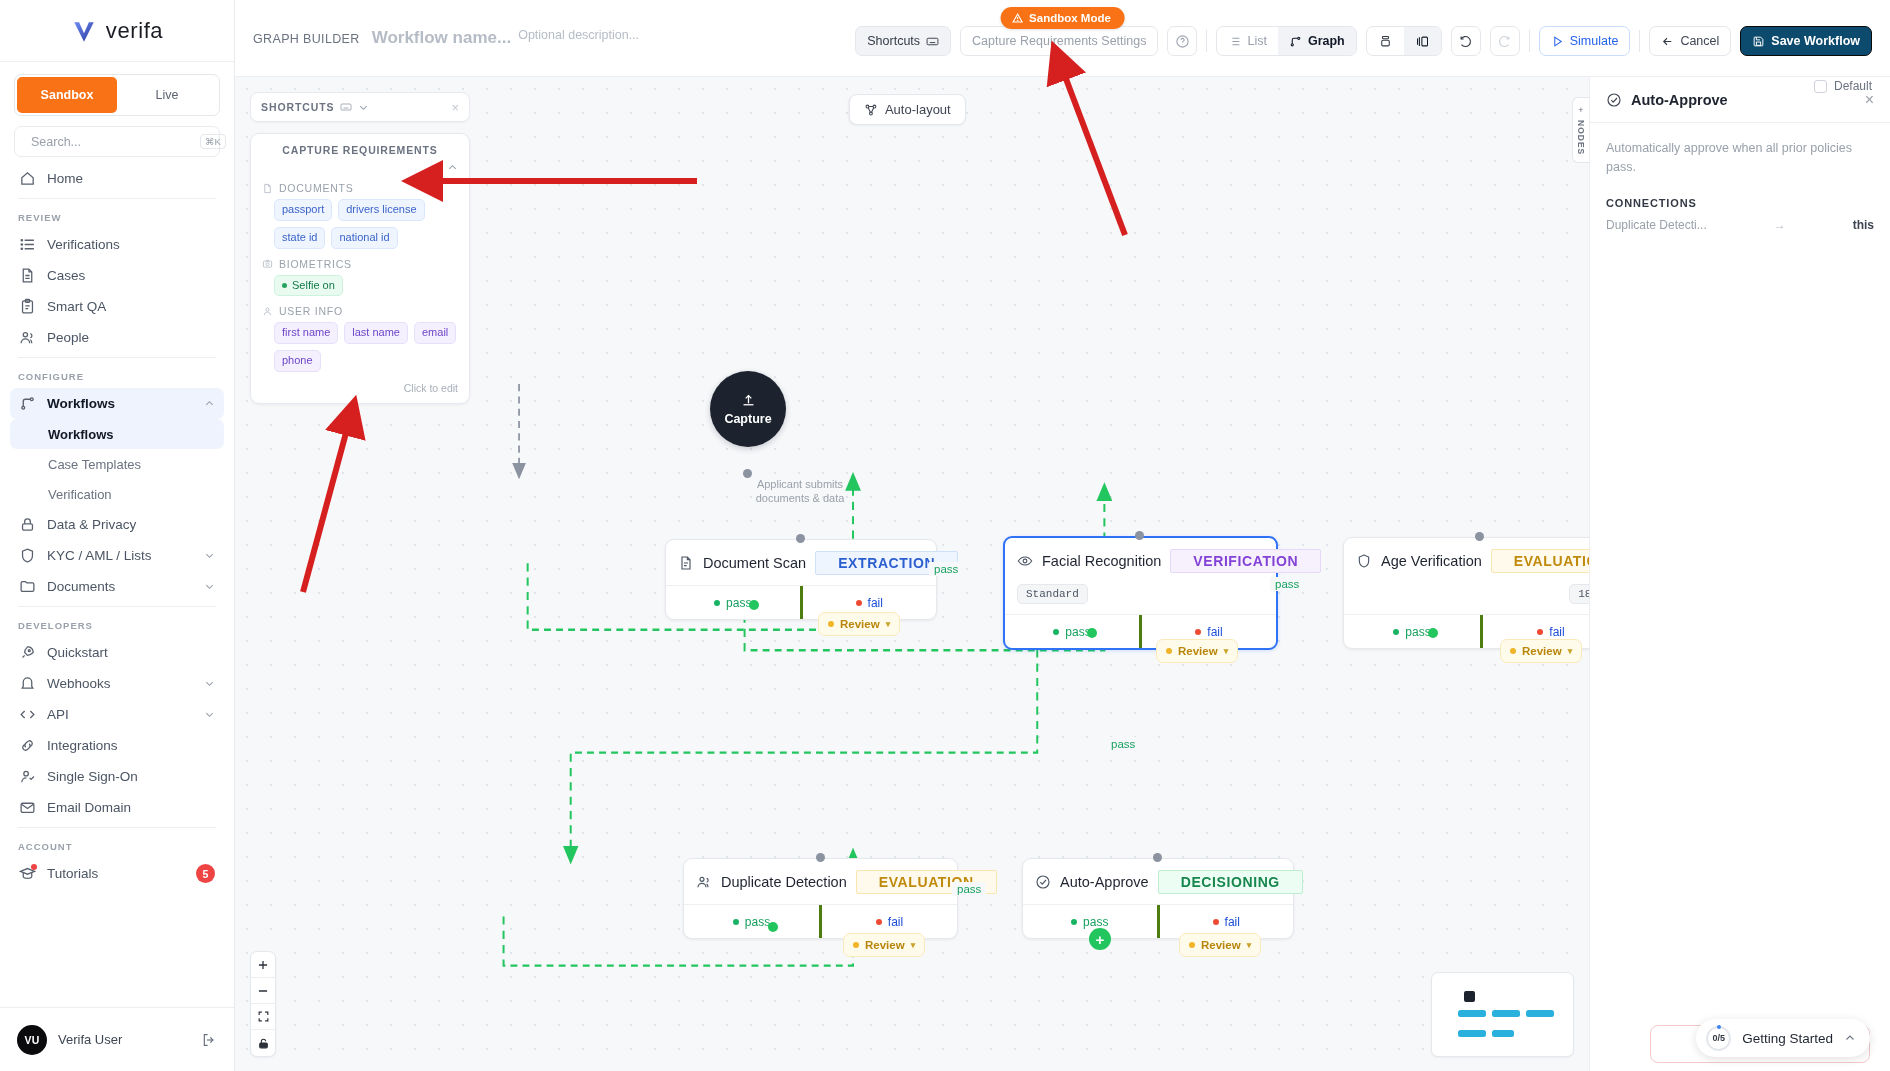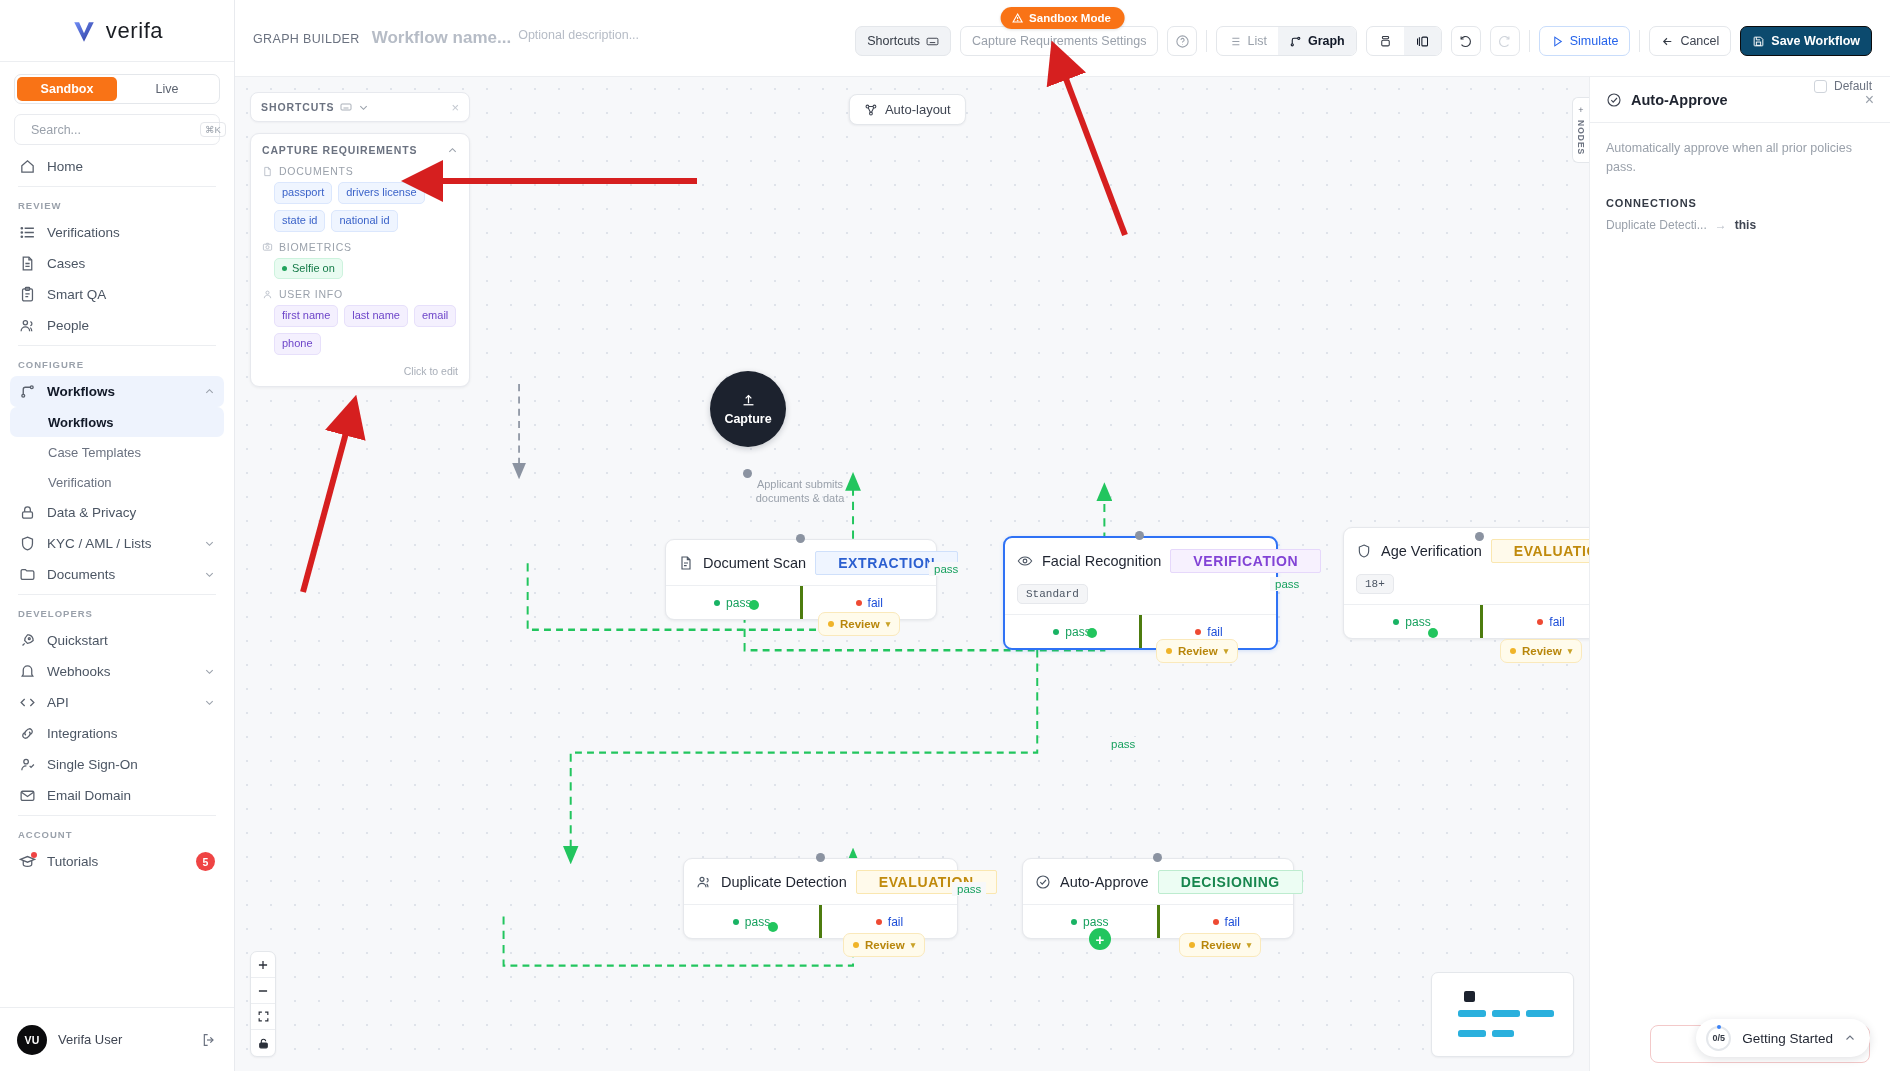--- a/index.html
+++ b/index.html
@@ -20,21 +20,21 @@
     position: relative; z-index: 30;
   }
   .brand {
     height: 62px; display: flex; align-items: center; justify-content: center;
     gap: 9px; border-bottom: 1px solid #eceef1;
   }
   .brand-logo { width: 26px; height: 26px; display: block; }
   .brand-name { font-size: 22px; color: #1a1d23; letter-spacing: .6px; }
 
   .env-toggle {
-    margin: 12px 14px 0; height: 30px; border: 1px solid #e4e7eb; border-radius: 7px;
+    margin: 12px 14px 0; height: 42px; border: 1px solid #e4e7eb; border-radius: 7px;
     display: flex; padding: 2px; background: #fff;
   }
   .env-btn {
     flex: 1; border-radius: 5px; font-size: 12.5px; display: flex;
     align-items: center; justify-content: center; color: #5c6370; cursor: pointer;
   }
   .env-btn.active { background: #f97316; color: #fff; font-weight: 600; }
 
   .search-box {
     margin: 10px 14px 0; height: 31px; border: 1px solid #e9ebef; border-radius: 7px;
@@ -168,21 +168,21 @@
     font-size: 10.5px; font-weight: 700; color: #6b7280; letter-spacing: .9px;
   }
   .shortcuts-head .x { margin-left: auto; color: #c3c8d0; font-size: 13px; cursor: pointer; }
 
   .cap-card {
     margin-top: 11px; background: #fff; border: 1px solid #e7e9ee; border-radius: 9px;
     padding: 10px 11px 0; box-shadow: 0 1px 3px rgba(16,24,40,.06);
   }
   .cap-title {
     font-size: 10.5px; font-weight: 700; color: #6b7280; letter-spacing: .85px;
-    display: flex; align-items: center; gap: 6px; margin-bottom: 9px;
+    display: flex; align-items: center; gap: 6px; margin-bottom: 9px; flex-direction: column;
   }
   .cap-title .caret { margin-left: auto; color: #9aa1ab; }
   .cap-sec {
     display: flex; align-items: center; gap: 6px; font-size: 10.5px; color: #9aa1ab;
     letter-spacing: .75px; margin: 9px 0 5px;
   }
   .chips { display: flex; flex-wrap: wrap; gap: 6px; padding-left: 12px; }
   .chip {
     font-size: 11px; border-radius: 5px; padding: 3px 7px; line-height: 1.25;
     border: 1px solid transparent; white-space: nowrap;
@@ -305,21 +305,21 @@
     border-bottom: 1px solid #eceef1;
   }
   .rpanel-title { font-size: 14.5px; font-weight: 700; color: #1f2430; }
   .rpanel-x { margin-left: auto; color: #9aa1ab; cursor: pointer; font-size: 16px; line-height: 1; }
   .rpanel-body { padding: 16px; }
   .rpanel-desc { font-size: 12.5px; color: #9aa1ab; line-height: 1.5; }
   .rpanel-sec {
     font-size: 11px; font-weight: 700; color: #343a45; letter-spacing: .85px;
     margin: 20px 0 9px;
   }
-  .conn-row { display: flex; align-items: center; gap: 8px; font-size: 12px; }
+  .conn-row { display: flex; align-items: center; gap: 8px; font-size: 12px; justify-content: space-between; }
   .conn-from { color: #9aa1ab; }
   .conn-arrow { color: #b6bcc6; }
   .conn-to { color: #3f4552; font-weight: 600; }
 
   .getting-started {
     position: absolute; right: 20px; bottom: 14px; height: 38px; background: #fff;
     border-radius: 999px; box-shadow: 0 2px 10px rgba(16,24,40,.13);
     display: flex; align-items: center; gap: 11px; padding: 0 14px 0 10px; z-index: 40;
     cursor: pointer;
   }
@@ -813,21 +813,21 @@
           </div>
         </div>
         <div class="port" style="left:900px; top:454px;"></div>
         <div class="port green" style="left:852px; top:551px;"></div>
         <div class="review-pill" style="left:921px; top:562px;">
           <span class="d"></span>
           <span>Review</span>
           <span class="cv">▾</span>
         </div>
 
-        <div class="node" style="left:1108px; top:450px; width:277px;">
+        <div class="node" style="left:1108px; top:460px; width:277px;text-align:right;">
           <div class="node-head">
             <svg class="node-ico" viewBox="0 0 24 24" fill="none" stroke="currentColor" stroke-width="1.7">
               <path d="M12 3l7 3v6c0 5-3.5 8-7 9-3.5-1-7-4-7-9V6z"></path>
             </svg>
             <span class="node-title">Age Verification</span>
             <span class="tag evaluation">EVALUATION</span>
           </div>
           <div class="node-sub">
             <span class="pill-std">18+</span>
           </div>

